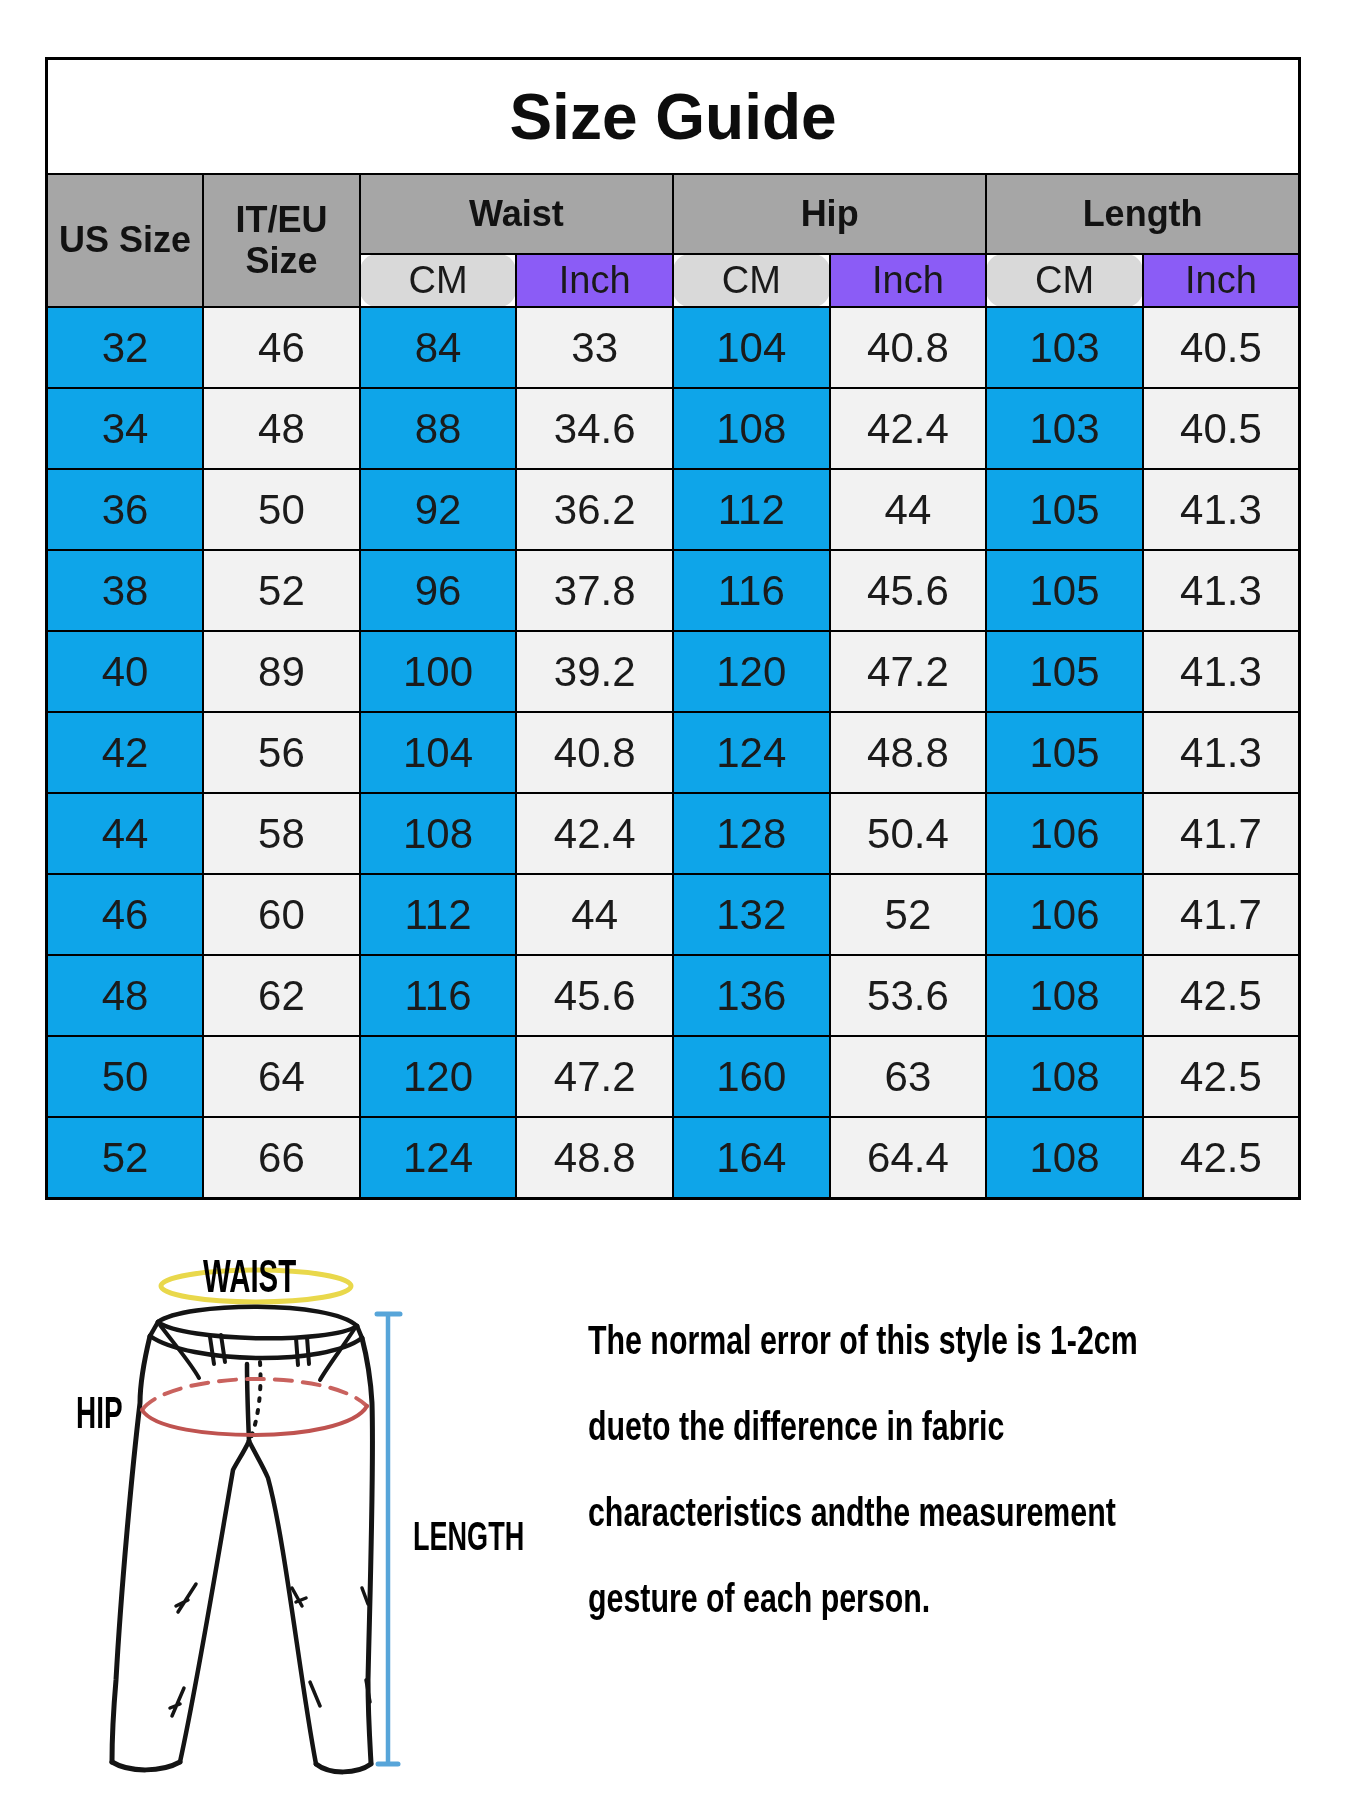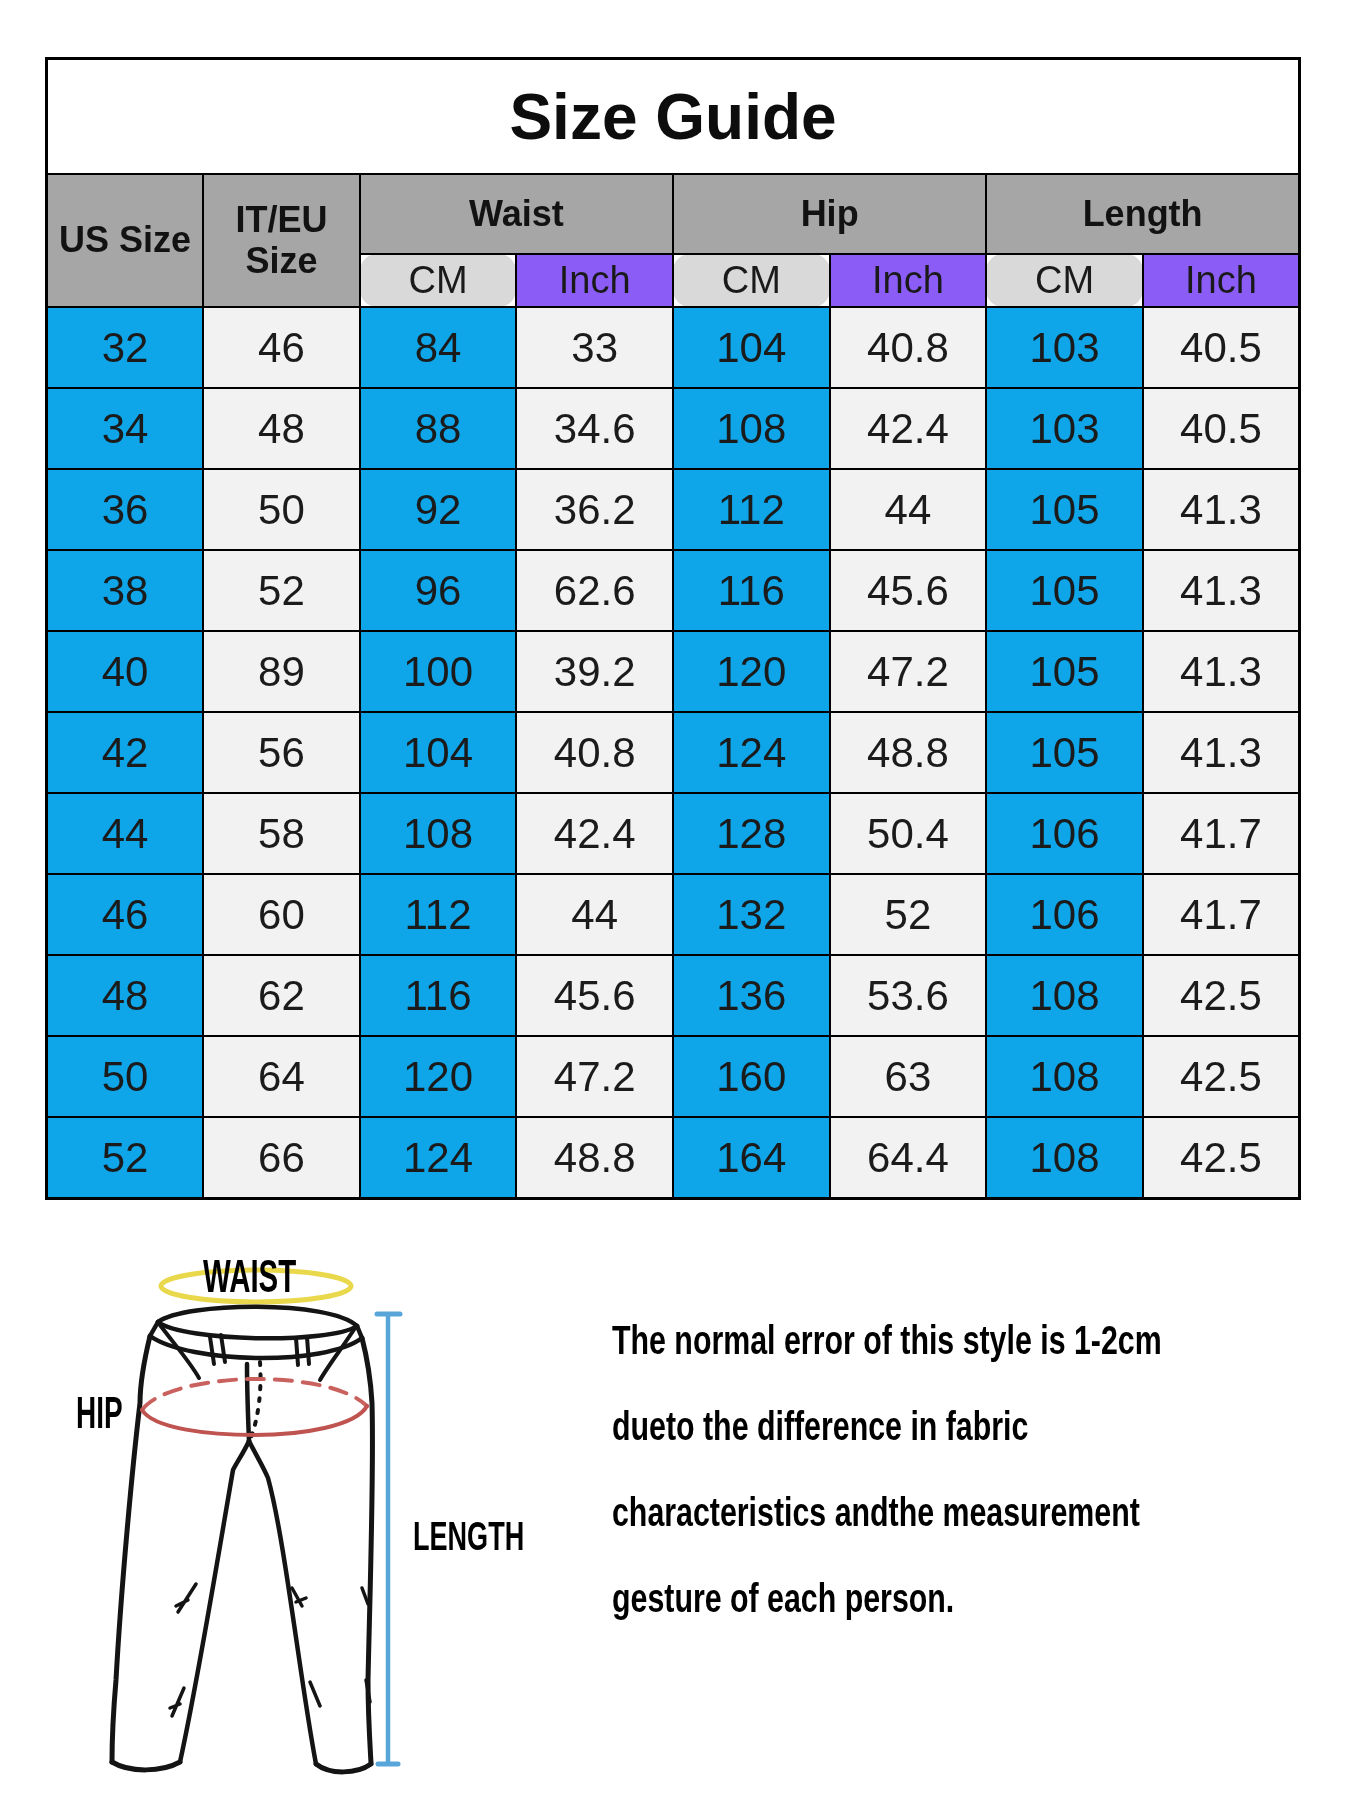--- a/index.html
+++ b/index.html
@@ -23,21 +23,21 @@
 
   
   .pants-svg{position:absolute;left:0;top:1240px;width:560px;height:560px;}
   .diag-label{position:absolute;font-weight:700;color:#000;white-space:nowrap;
     transform-origin:left top;line-height:1;}
   .lbl-waist{left:203px;top:1253px;font-size:46px;transform:scaleX(0.64);}
   .lbl-hip{left:76px;top:1390px;font-size:45px;transform:scaleX(0.62);}
   .lbl-length{left:413px;top:1516px;font-size:41px;transform:scaleX(0.66);}
 
   
-  .note{position:absolute;left:612px;top:1297px;width:700px;}
+  .note{position:absolute;left:588px;top:1297px;width:700px;}
   .note-line{height:86px;line-height:86px;font-size:41px;font-weight:700;color:#000;
     white-space:nowrap;transform:scaleX(0.74);transform-origin:left center;letter-spacing:0px;}
 </style>
 </head>
 <body>
 
 <div class="page">
 
   <table class="size-table">
     <colgroup>
@@ -98,21 +98,21 @@
           <td class="c-light">36.2</td>
           <td class="c-gray">112</td>
           <td class="c-light">44</td>
           <td class="c-gray">105</td>
           <td class="c-light">41.3</td>
         </tr>
         <tr>
           <td class="c-gray">38</td>
           <td class="c-light">52</td>
           <td class="c-gray">96</td>
-          <td class="c-light">62.6</td>
+          <td class="c-light">37.8</td>
           <td class="c-gray">116</td>
           <td class="c-light">45.6</td>
           <td class="c-gray">105</td>
           <td class="c-light">41.3</td>
         </tr>
         <tr>
           <td class="c-gray">40</td>
           <td class="c-light">89</td>
           <td class="c-gray">100</td>
           <td class="c-light">39.2</td>

